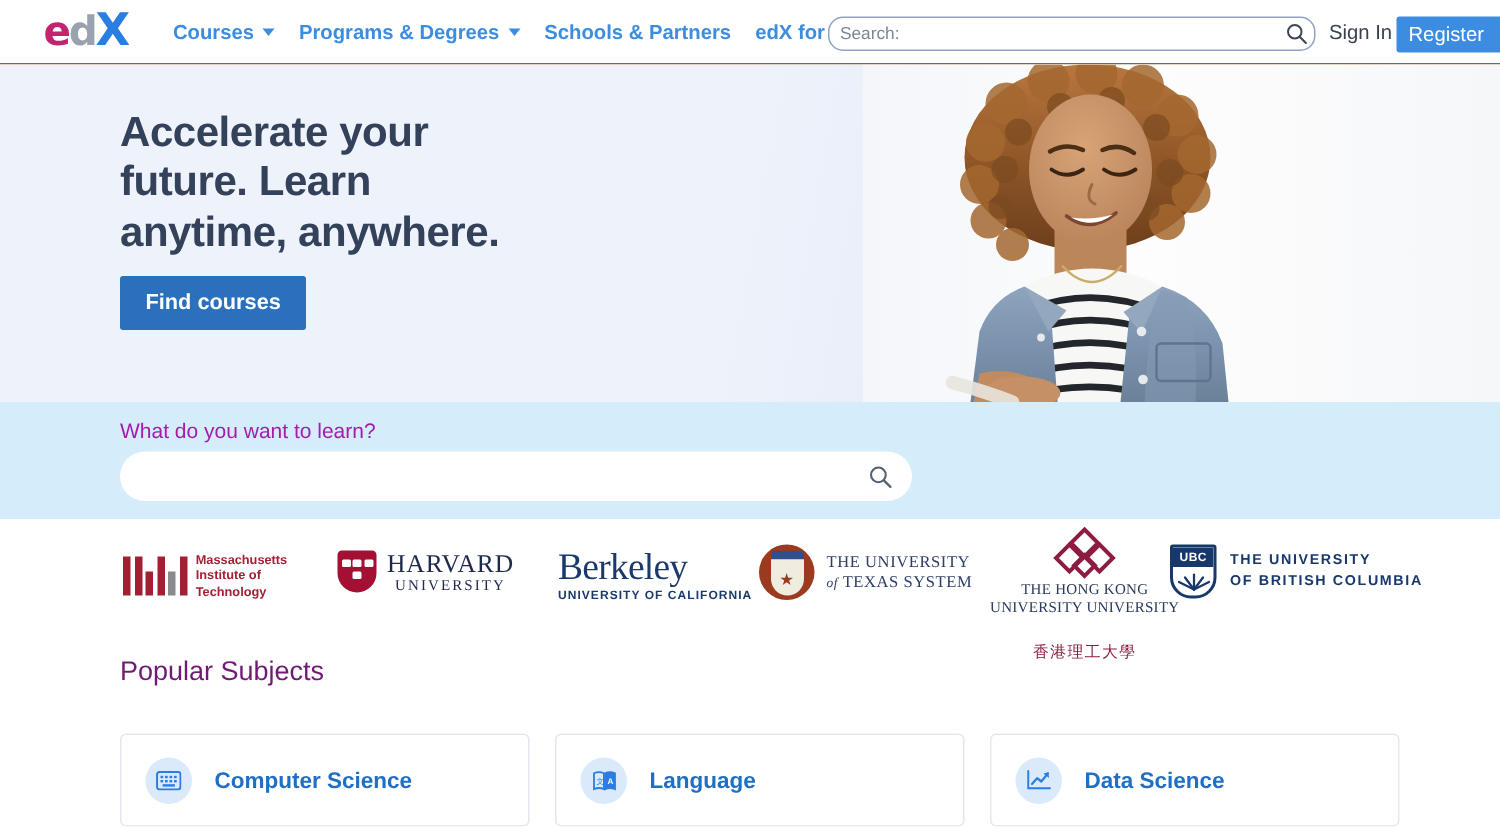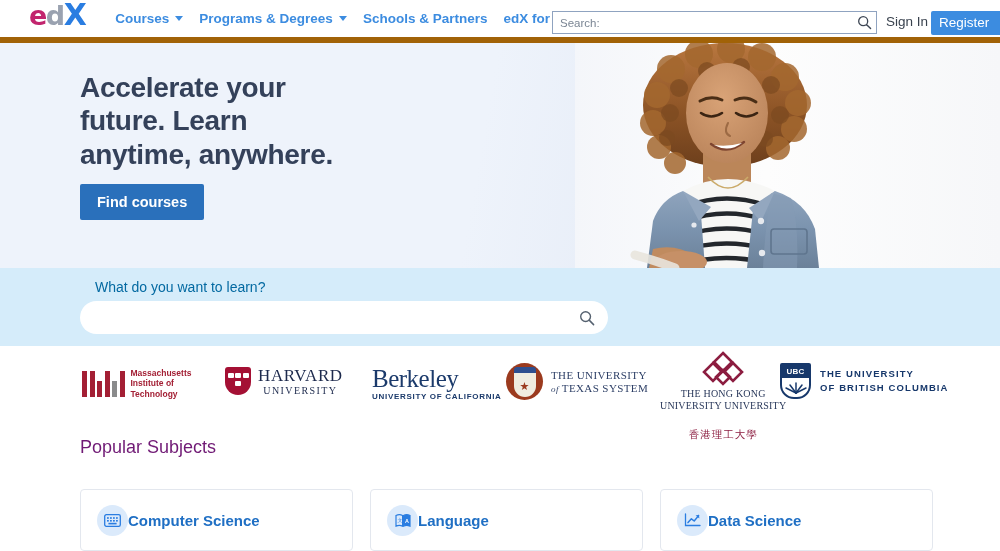--- a/index.html
+++ b/index.html
@@ -9,22 +9,22 @@
     background: #ffffff;
     overflow: hidden;
   }
   .page { position: relative; width: 1000px; height: 551px; }
 
   
   .header {
     position: absolute; top: 0; left: 0;
     width: 1000px; height: 43px;
     background: #ffffff;
-    border-bottom: 6px solid #a16207;
-    display: flex; 
+    border-bottom: 1px solid #a16207;
+    display: flex; align-items: center;
   }
   .logo {
     margin-left: 29px;
     font-size: 27px; font-weight: bold;
     letter-spacing: -1.5px;
     line-height: 1;
     font-family: "DejaVu Sans", sans-serif;
     user-select: none;
   }
   .logo .e { color: #c2256e; }
@@ -41,21 +41,21 @@
     width: 0; height: 0;
     border-left: 4px solid transparent;
     border-right: 4px solid transparent;
     border-top: 5px solid #3c8ce0;
     display: inline-block;
   }
 
   .search-box {
     position: absolute; left: 552px; top: 11px;
     width: 325px; height: 23px;
-    border: 1px solid #8fa3c0; border-radius: 0;
+    border: 1px solid #8fa3c0; border-radius: 10px;
     background: #fff; display: flex; align-items: center;
   }
   .search-box input {
     border: 0; outline: 0; flex: 1;
     font-size: 11.5px; color: #6a7480;
     padding-left: 7px; background: transparent;
     font-family: "Liberation Sans", sans-serif;
   }
   .search-box input::placeholder { color: #7b8694; }
   .search-ico-hdr {
@@ -101,22 +101,22 @@
     font-family: "Liberation Sans", sans-serif;
   }
 
   
   .learn-band {
     position: absolute; top: 268px; left: 0;
     width: 1000px; height: 78px;
     background: #d5ecfa;
   }
   .learn-label {
-    position: absolute; left: 95px; top: 11px;
-    font-size: 14px; color: #0369a1;
+    position: absolute; left: 80px; top: 11px;
+    font-size: 14px; color: #a21caf;
   }
   .learn-search {
     position: absolute; left: 80px; top: 33px;
     width: 528px; height: 33px;
     background: #ffffff; border-radius: 17px;
     display: flex; align-items: center;
   }
   .learn-search input {
     border: 0; outline: 0; flex: 1;
     background: transparent; padding-left: 18px;
@@ -245,21 +245,21 @@
     border: 1px solid #e3e7ee; border-radius: 4px;
     background: #fff; display: flex; align-items: center;
     padding-left: 16px; cursor: pointer;
   }
   .card-ico {
     width: 31px; height: 31px; border-radius: 50%;
     background: #dbeafb; display: flex;
     align-items: center; justify-content: center; flex: none;
   }
   .card-label {
-    margin-left: 0; color: #1f6fc4;
+    margin-left: 15px; color: #1f6fc4;
     font-size: 15px; font-weight: bold;
   }
 </style>
 </head>
 <body>
 
 <div class="page">
 
   <div class="header">
     <div class="logo"><span class="e">e</span><span class="d">d</span><span class="x">X</span></div>

